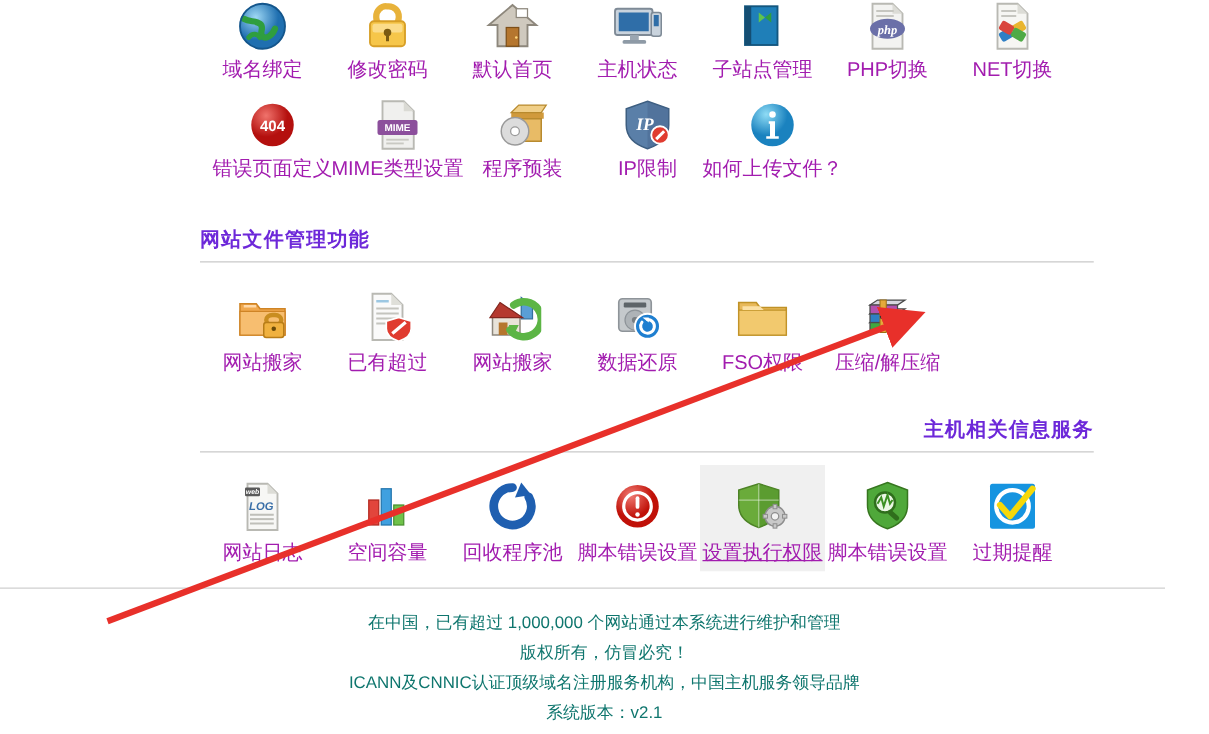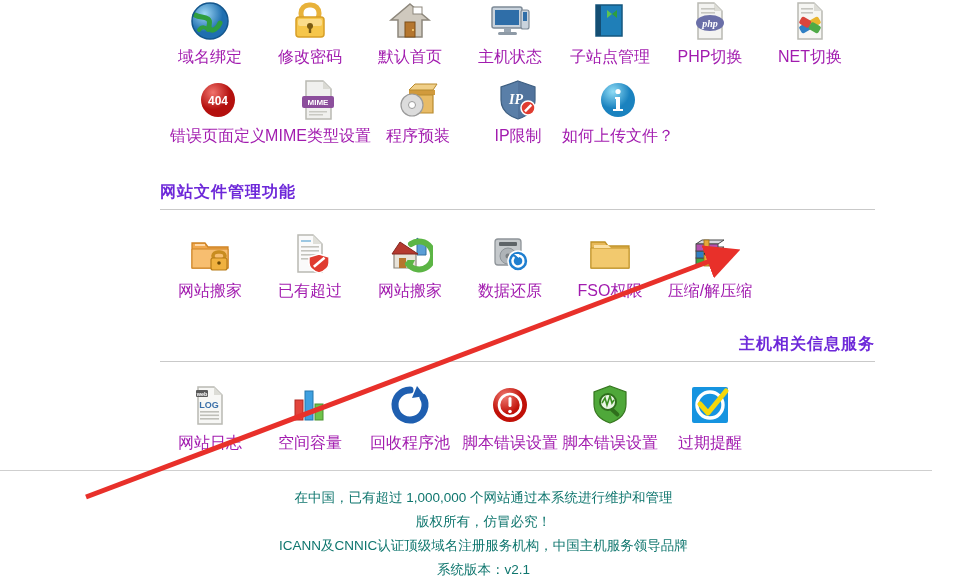--- a/index.html
+++ b/index.html
@@ -47,21 +47,21 @@
     font-size:16px;font-weight:bold;color:#6d28d9;
     padding-bottom:6px;letter-spacing:1px;
   }
   .sec-rule{border-top:1px solid #c9c9c9;width:715px;margin-bottom:10px;}
 
   .sec-files{position:absolute;left:0;top:182px;width:715px;}
   .sec-info{position:absolute;left:0;top:334px;width:715px;text-align:right;}
 
   
   .tall .icon-cell{padding-top:8px;}
-  .tall .icon-cell .glyph{height:50px;width:50px;}
+  .tall .icon-cell .glyph{height:50px;width:50px;font-style:italic;}
 
   .bottom-rule{
     position:absolute;left:0;top:470px;width:932px;
     border-top:1px solid #cfcfcf;
   }
 
   .footer{
     position:absolute;left:0;top:486px;width:967px;text-align:center;
     font-size:13.5px;color:#0f766e;line-height:24px;
   }
@@ -387,20 +387,39 @@
                   </radialGradient>
                 </defs>
                 <circle cx="23" cy="23" r="17" fill="url(#ra)"></circle>
                 <circle cx="23" cy="23" r="11" fill="none" stroke="#ffffff" stroke-width="2.6"></circle>
                 <rect x="21.5" y="15" width="3" height="10" rx="1.5" fill="#ffffff"></rect>
                 <circle cx="23" cy="29.5" r="1.8" fill="#ffffff"></circle>
               </svg>
             </span>
             <span class="cap">脚本错误设置</span>
           </a>
+          <a class="icon-cell hl" href="#">
+            <span class="glyph">
+              <svg viewBox="0 0 46 46" width="46" height="46">
+                <path d="M20 5 L36 10 v12c0 10-7 15-16 18 -9-3-16-8-16-18V10z" fill="#6aab3a" stroke="#4d8226" stroke-width="1.2"></path>
+                <path d="M20 5 L36 10 v12c0 10-7 15-16 18z" fill="#4f8f28" opacity=".55"></path>
+                <path d="M4 18h32" stroke="#ffffff" stroke-width="1" opacity=".45"></path>
+                <path d="M20 5 v35" stroke="#ffffff" stroke-width="1" opacity=".45"></path>
+                <circle cx="33" cy="31" r="8" fill="#c9c9c9" stroke="#8e8e8e" stroke-width="1.2"></circle>
+                <circle cx="33" cy="31" r="3" fill="#f2f2f2" stroke="#8e8e8e" stroke-width="1"></circle>
+                <g fill="#c9c9c9" stroke="#8e8e8e" stroke-width=".8">
+                  <rect x="31.5" y="21.5" width="3" height="3.5"></rect>
+                  <rect x="31.5" y="37" width="3" height="3.5"></rect>
+                  <rect x="23.5" y="29.5" width="3.5" height="3"></rect>
+                  <rect x="39" y="29.5" width="3.5" height="3"></rect>
+                </g>
+              </svg>
+            </span>
+            <span class="cap">设置执行权限</span>
+          </a>
           <a class="icon-cell" href="#">
             <span class="glyph">
               <svg viewBox="0 0 46 46" width="46" height="46">
                 <path d="M23 4 L39 10 v12c0 10-7 16-16 19 -9-3-16-9-16-19V10z" fill="#4fa83a" stroke="#36761f" stroke-width="1.2"></path>
                 <circle cx="21" cy="20" r="8" fill="#eaf6e4" stroke="#2f6e1c" stroke-width="2"></circle>
                 <path d="M15 21 l3 -5 2 7 3 -9 2 7 2 -3" fill="none" stroke="#3b8f22" stroke-width="1.6"></path>
                 <rect x="25" y="25" width="11" height="4" rx="2" fill="#2f6e1c" transform="rotate(42 25 25)"></rect>
               </svg>
             </span>
             <span class="cap">脚本错误设置</span>

